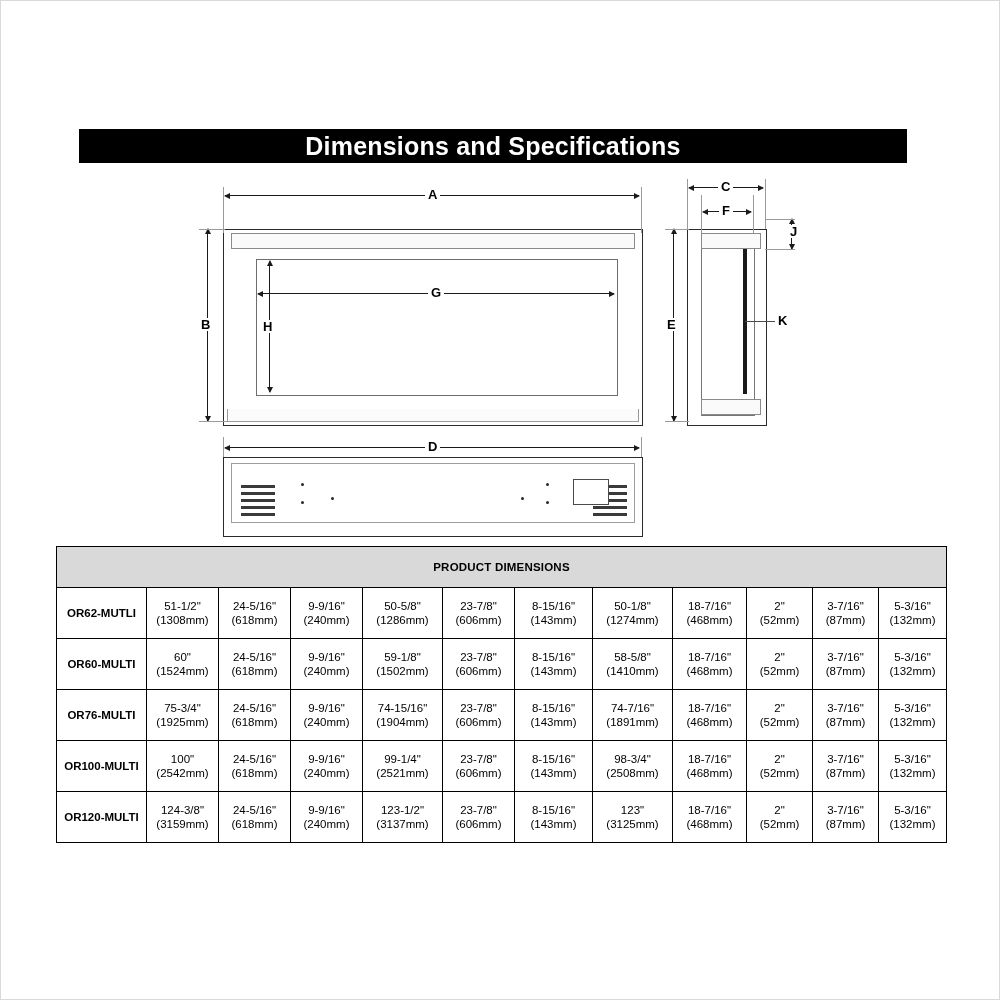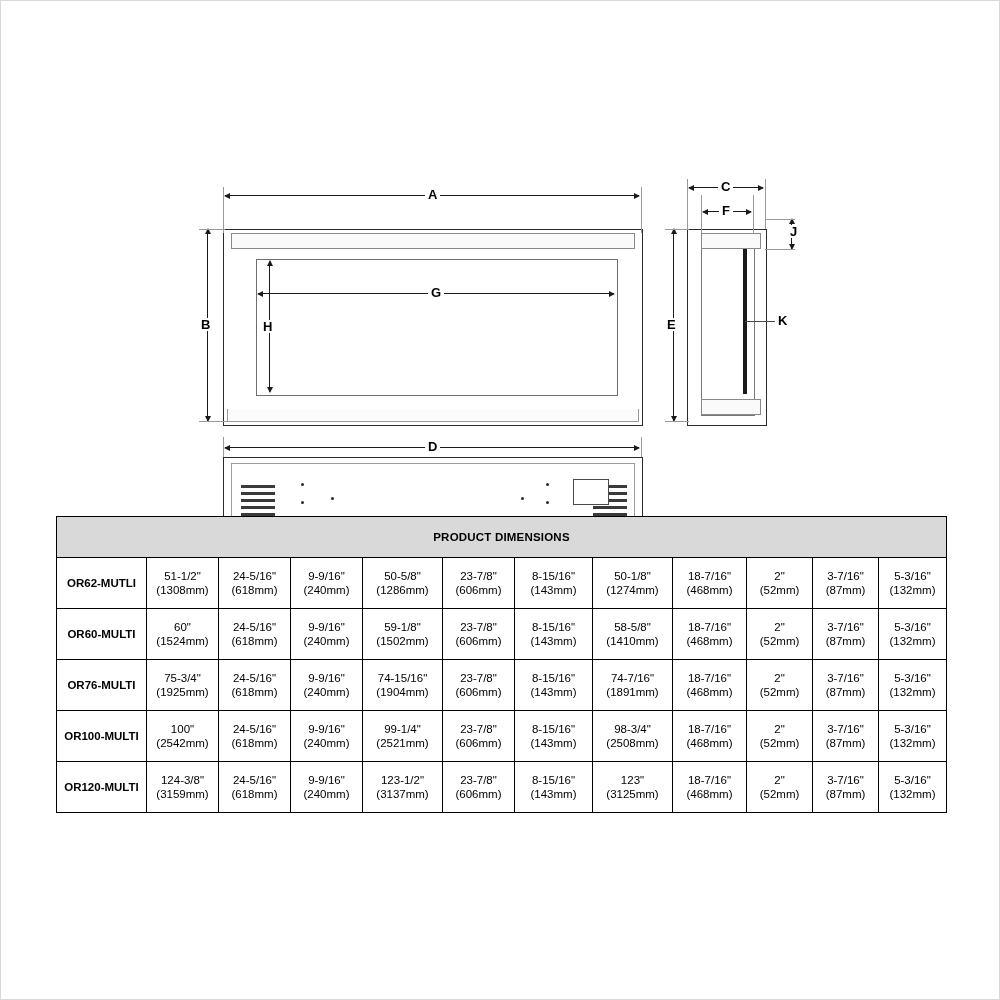--- a/index.html
+++ b/index.html
@@ -244,21 +244,21 @@
   }
   .arrowlineV::after {
     bottom: -1px;
     border-top: 6px solid #1a1a1a;
   }
 
   
   .table-wrap {
     position: absolute;
     left: 55px;
-    top: 515px;
+    top: 545px;
     width: 890px;
   }
   table.dims {
     border-collapse: collapse;
     width: 890px;
     table-layout: fixed;
   }
   table.dims th, table.dims td {
     border: 1px solid #000;
     text-align: center;
@@ -288,20 +288,21 @@
   }
   .mm {
     display: block;
   }
 </style>
 </head>
 <body>
 
 <div class="page">
 
+  <div class="title-banner">Dimensions and Specifications</div>
 
   <div class="drawing">
 
     <div class="front-outer"></div>
     <div class="front-top-strip"></div>
     <div class="front-inner"></div>
     <div class="front-base"></div>
 
     <div class="ext" style="left:222px; top:26px; height:46px;"></div>
     <div class="ext" style="left:640px; top:26px; height:46px;"></div>

